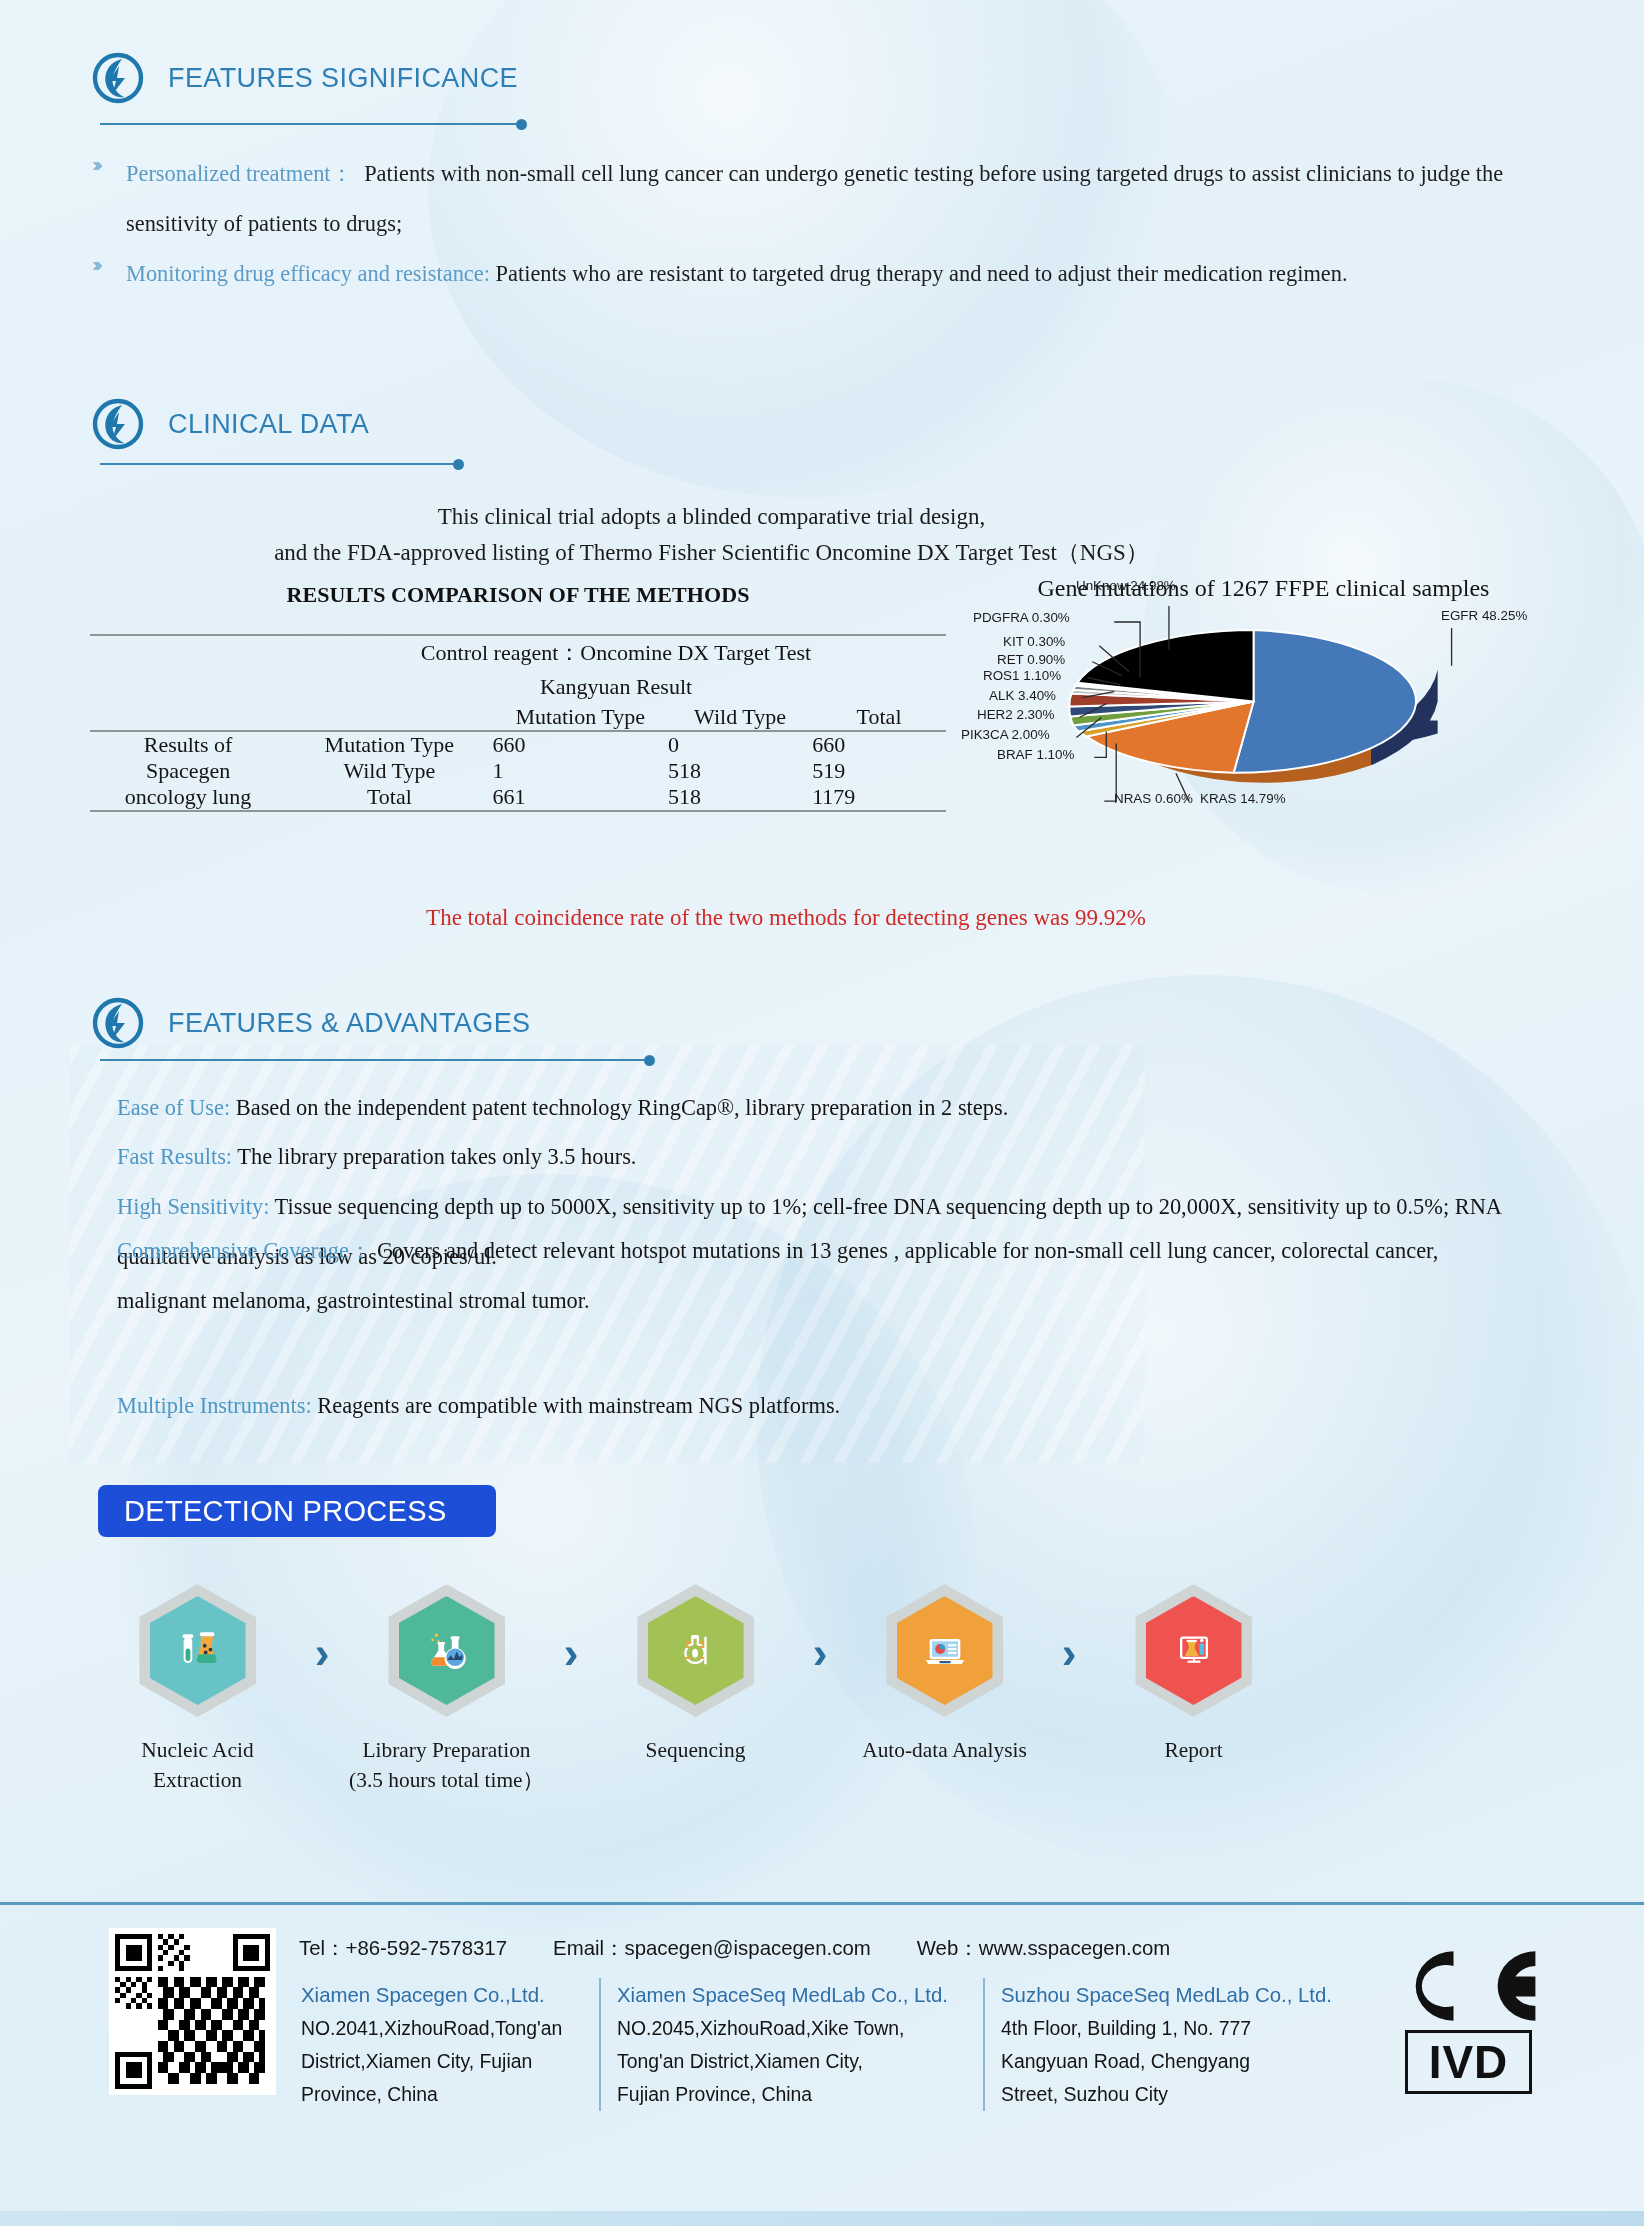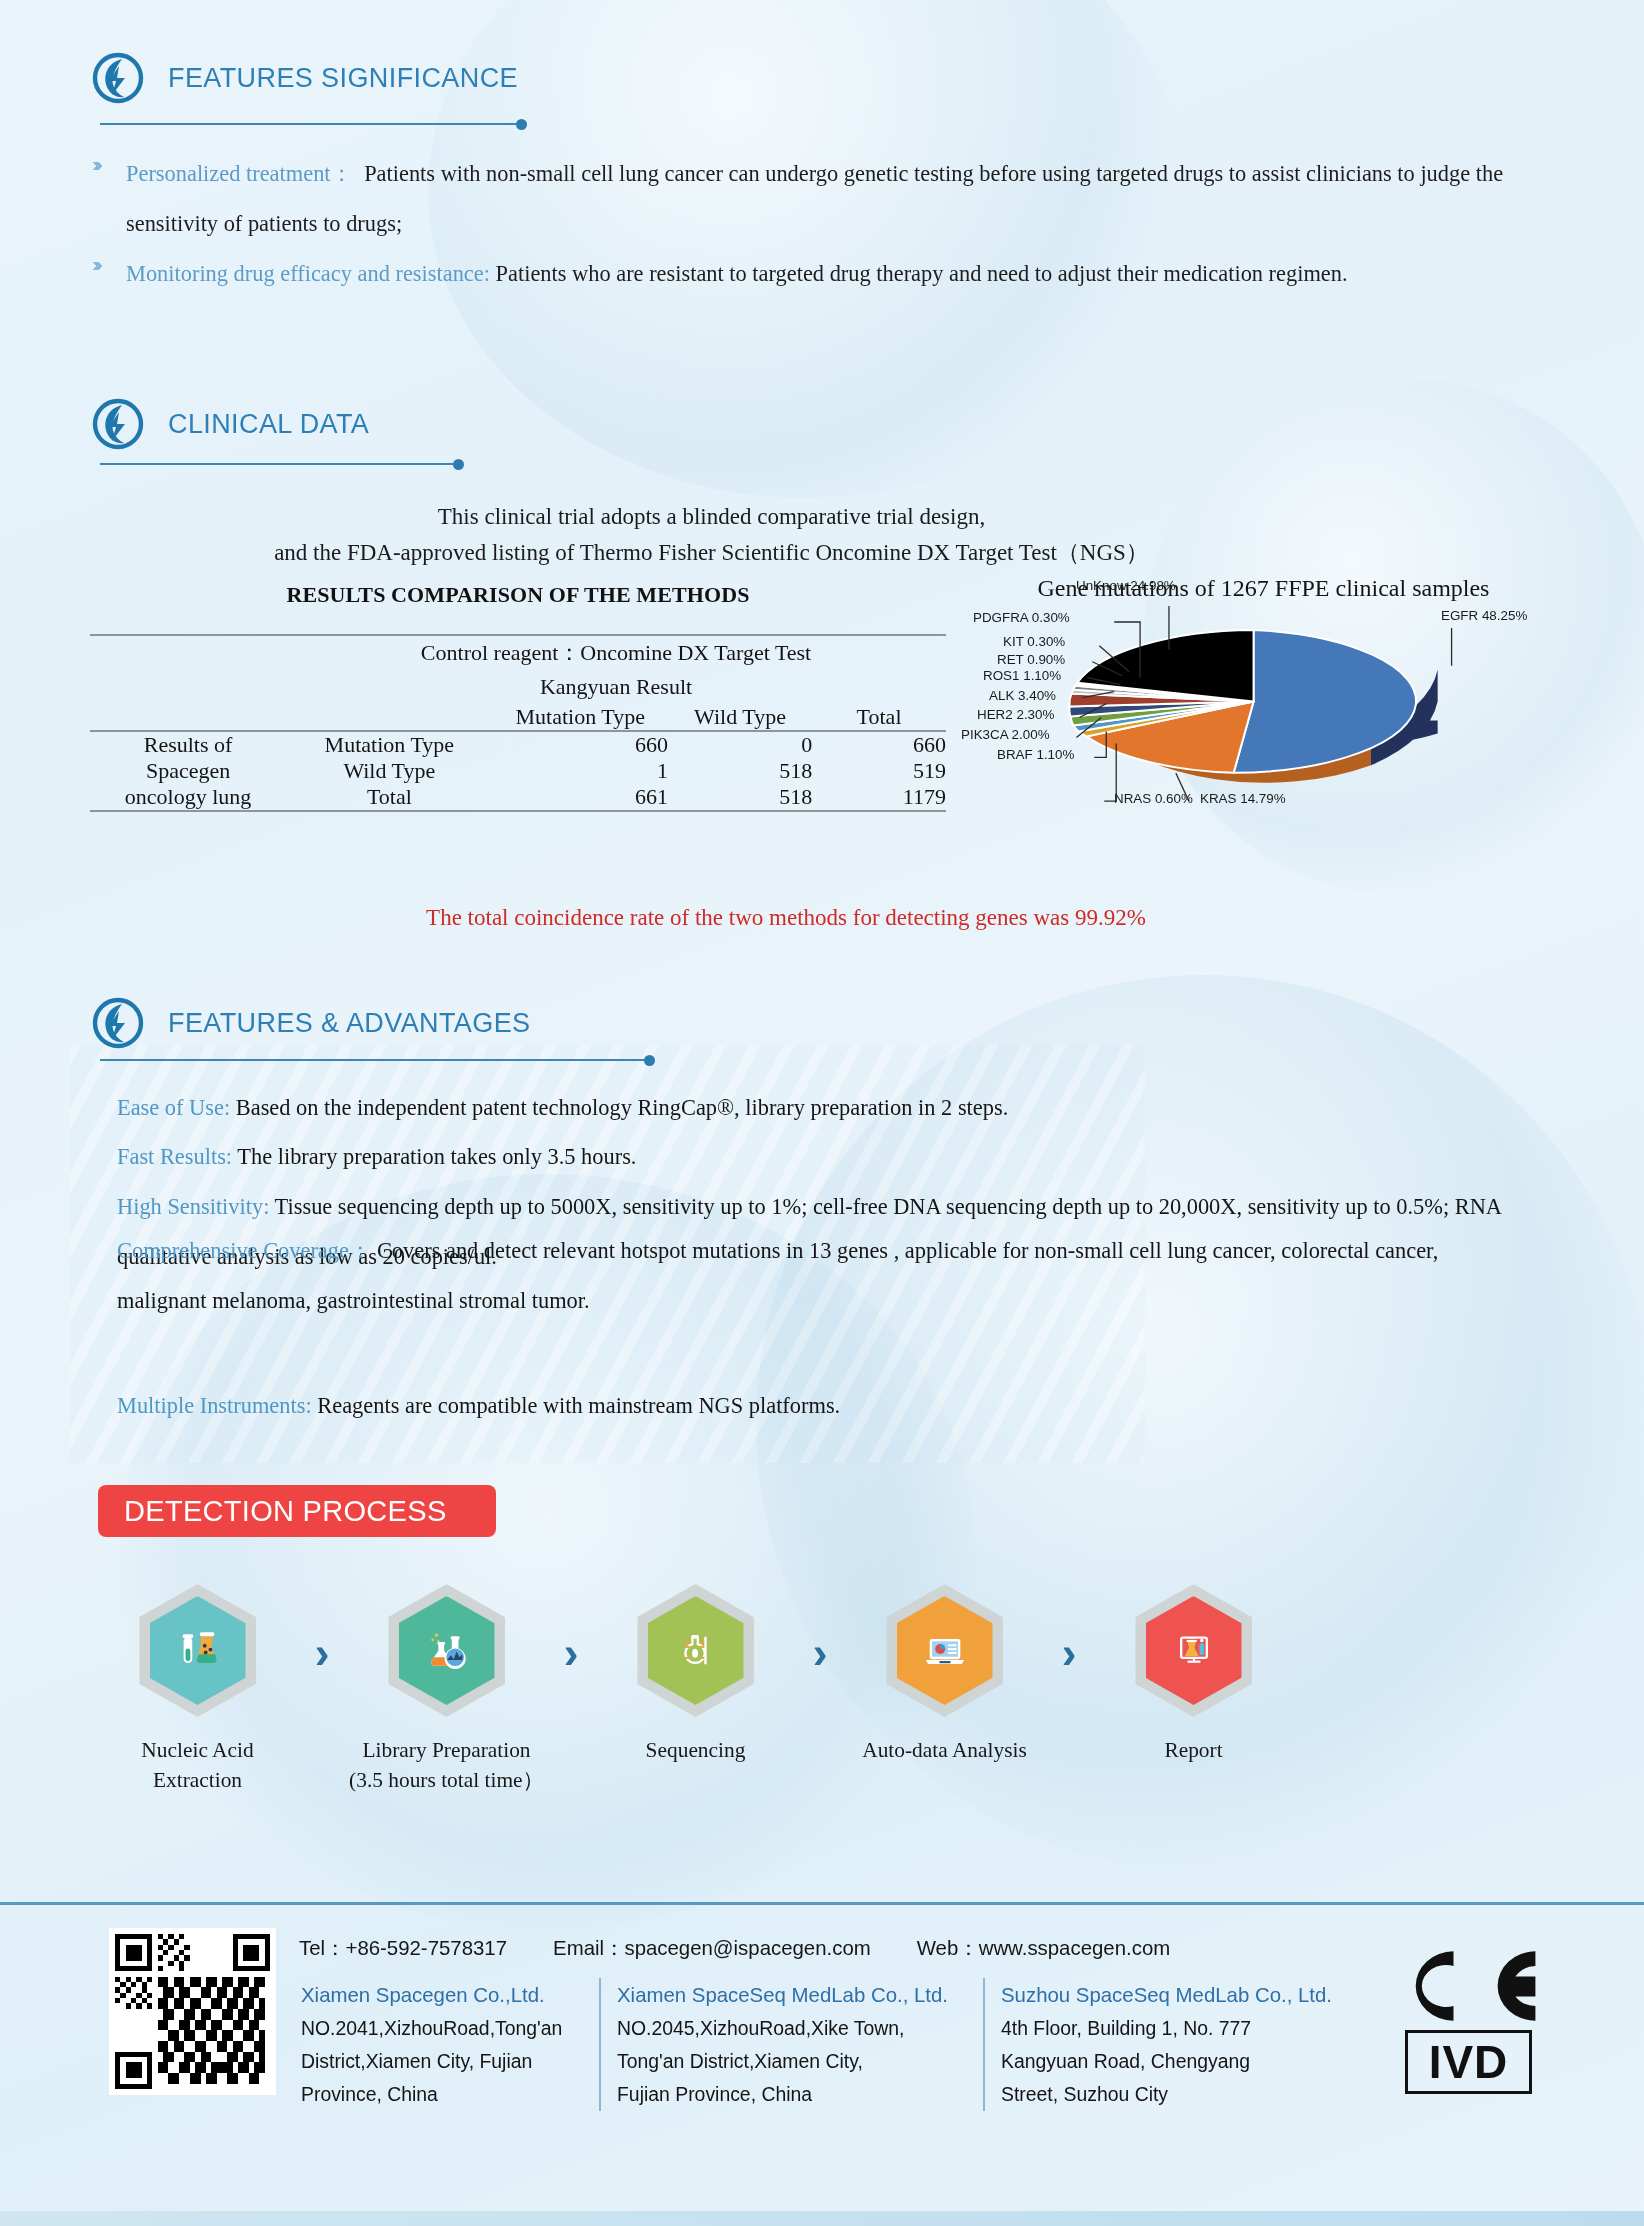--- a/index.html
+++ b/index.html
@@ -54,40 +54,40 @@
   
   .tbl-wrap { position:absolute; }
   .tbl-title { font-size:22px; font-weight:bold; text-align:center; letter-spacing:0.1px; color:#111; font-family:"Liberation Serif",serif;}
   table.cmp { border-collapse:collapse; width:100%; font-size:22px; color:#141414;}
   table.cmp td, table.cmp th { font-weight:normal; padding:0; }
   .rule-top  { border-top:2.5px solid #8c9699; }
   .rule-mid  { border-top:2.5px solid #8c9699; }
   .rule-bot  { border-bottom:2.5px solid #8c9699; }
   .span-head { text-align:center; padding:10px 0 2px; line-height:34px; }
   .col-head  { text-align:center; padding:7px 0 9px; }
-  .cell { text-align:right; padding:12.4px 0;font-family:Liberation Serif, serif; }
+  .cell { text-align:left; padding:12.4px 0;font-family:Liberation Serif, serif; }
   .rowlbl { text-align:center; padding:12.4px 0; white-space:nowrap;}
   .coincide { position:absolute; text-align:center; color:#cf2a26; font-size:23px; }
 
   
   .chart-box { position:absolute; }
   .chart-title { font-size:24px; text-align:center; color:#141414; white-space:nowrap;}
   .pie-area { position:relative; }
   .pie-lbl {
     position:absolute; font-family:"Liberation Sans",sans-serif; font-size:13.4px;
     color:#1b1b1b; white-space:nowrap;
   }
 
   
   .feat-row { position:absolute; font-size:22.4px; line-height:50px; color:#151515; }
   .feat-row .lead { color:#4f97c4; }
 
   
   .proc-badge {
-    position:absolute; background:#ef4444; color:#fff; border-radius:8px;
+    position:absolute; background:#1d4ed8; color:#fff; border-radius:8px;
     font-family:"Liberation Sans",sans-serif; font-size:29px; letter-spacing:0.3px;
     display:flex; align-items:center; padding:0 26px;
   }
   .flow { position:absolute; display:flex; align-items:flex-start; }
   .flow-step { width:195px; text-align:center; }
   .hexwrap { width:117px; height:133px; margin:0 auto; position:relative; }
   .hex-outer, .hex-inner {
     position:absolute; left:50%; top:50%; transform:translate(-50%,-50%);
     clip-path: polygon(50% 0%, 100% 25%, 100% 75%, 50% 100%, 0% 75%, 0% 25%);
   }

